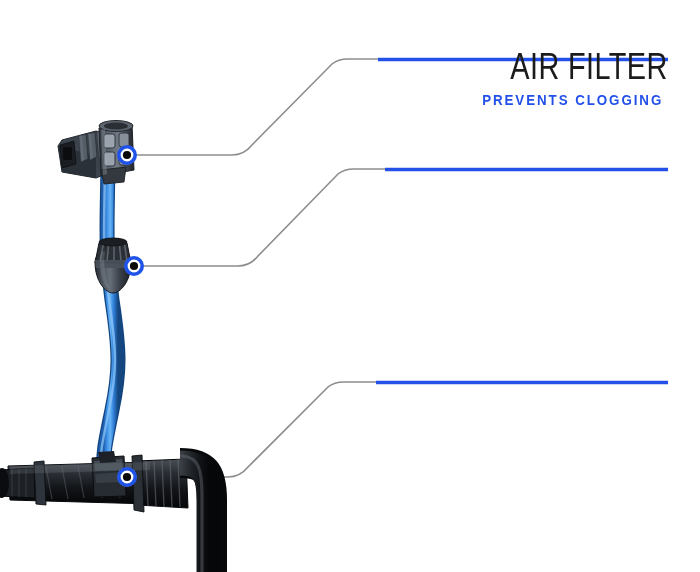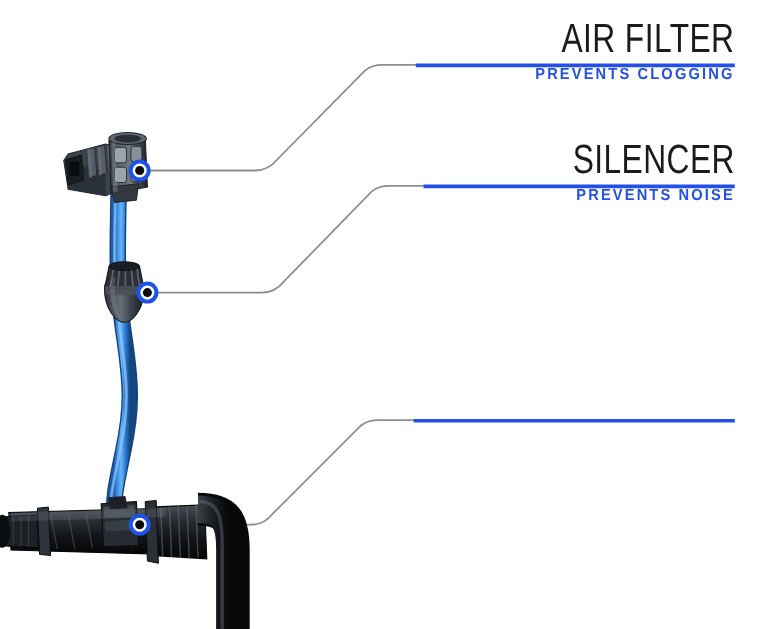--- a/index.html
+++ b/index.html
@@ -19,21 +19,21 @@
   }
   #art {
     position: absolute;
     left: 0;
     top: 0;
     width: 700px;
     height: 572px;
   }
   .callout {
     position: absolute;
-    text-align: right;
+    margin-top: 32px;
   }
   .callout-title {
     font-family: "Liberation Sans Narrow", "Liberation Sans", sans-serif;
     font-weight: 300;
     color: #1b1b1b;
     letter-spacing: 0.5px;
     line-height: 1;
     white-space: nowrap;
     transform: scaleX(0.78);
     transform-origin: right bottom;
@@ -240,19 +240,15 @@
         <circle cx="127" cy="477" r="4.1" fill="#0a0a0a"></circle>
       </g>
     </g>
   </svg>
 
   <div class="callout" id="c-air">
     <div class="callout-title">AIR FILTER</div>
     <div class="callout-sub">PREVENTS CLOGGING</div>
   </div>
 
-  <div class="callout" id="c-sil">
-    <div class="callout-title">SILENCER</div>
-    <div class="callout-sub">PREVENTS NOISE</div>
-  </div>
 
 
 </div>
 
 </body></html>

